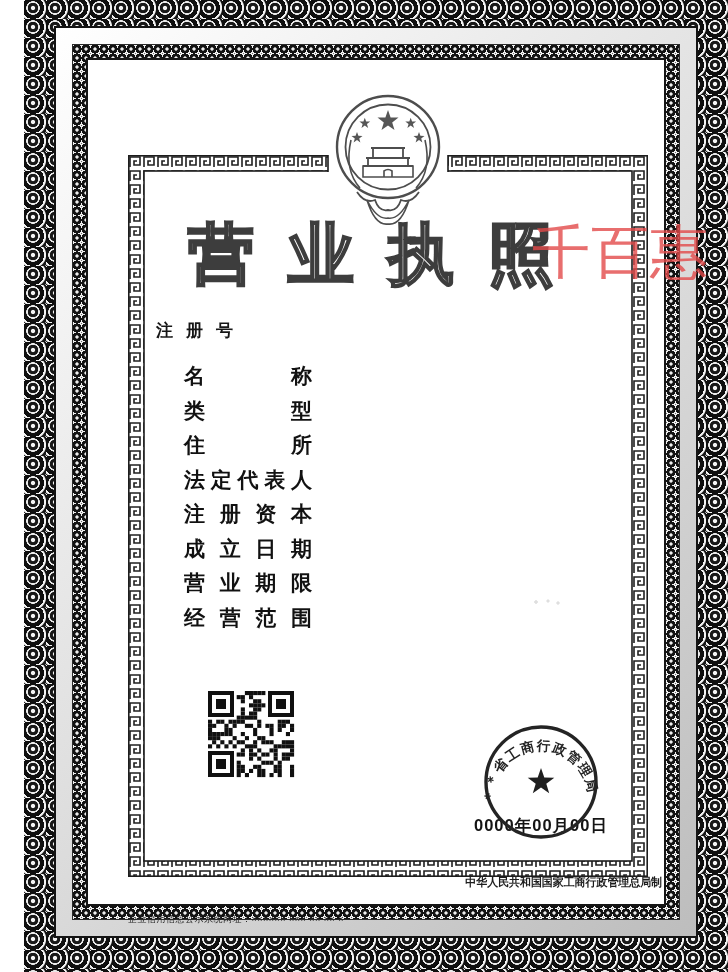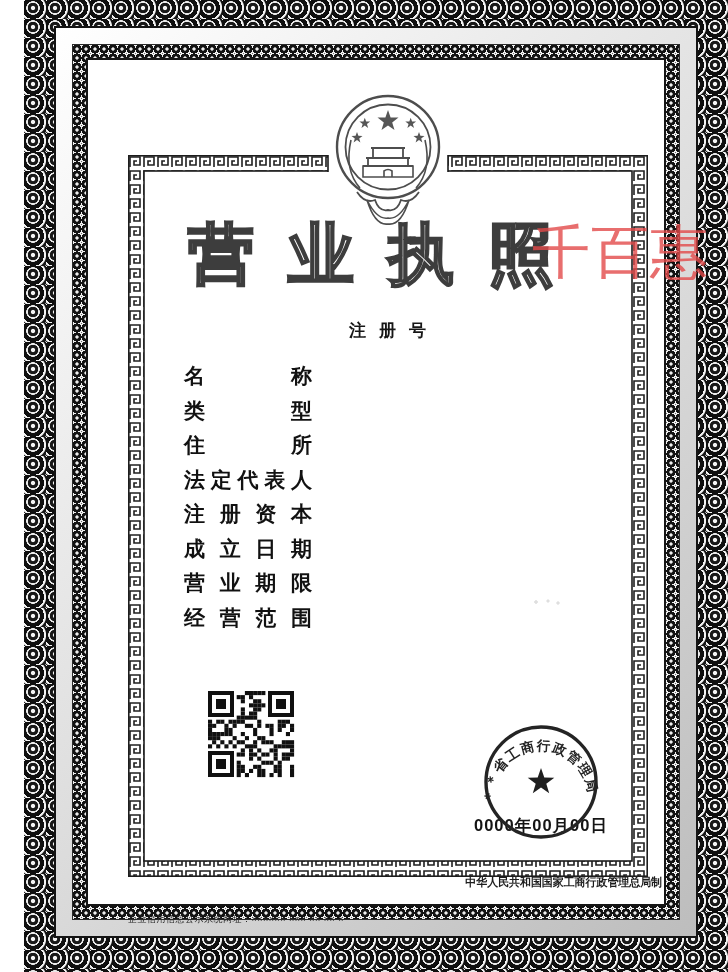--- a/index.html
+++ b/index.html
@@ -20,21 +20,21 @@
     background-image:repeating-radial-gradient(circle at 4px 4px,#efefef 0 1.2px,#131313 2.1px 4.6px);
     background-size:9px 9px;}
   .mat{height:100%;background:#ffffff;border:2px solid #161616;padding:95px 40px 8px 40px;}
 
   
   .cert{position:relative;width:520px;height:741px;background:#fff;}
   .border-svg{position:absolute;left:0;top:0;z-index:1;}
   .emblem{position:absolute;left:50%;top:-67px;transform:translateX(-50%);z-index:3;}
 
   .title-wrap{position:absolute;left:0;top:52px;width:520px;text-align:center;z-index:2;}
-  .regno{position:absolute;left:0;top:164px;width:520px;text-align:center;padding-left:12px;
+  .regno{position:absolute;left:0;top:164px;width:520px;text-align:left;padding-left:28px;
     font-size:17px;font-weight:bold;letter-spacing:13px;color:#161616;z-index:2;}
 
   .fields{position:absolute;left:56px;top:204px;z-index:2;}
   .field-row{height:34.5px;display:flex;align-items:center;}
   .field-label{display:inline-flex;justify-content:space-between;width:128px;
     font-size:21px;font-weight:bold;color:#111;}
 
   .qr{position:absolute;left:76px;top:532px;z-index:2;}
 
   .registrar{position:absolute;left:258px;top:622px;font-size:20px;font-weight:bold;

